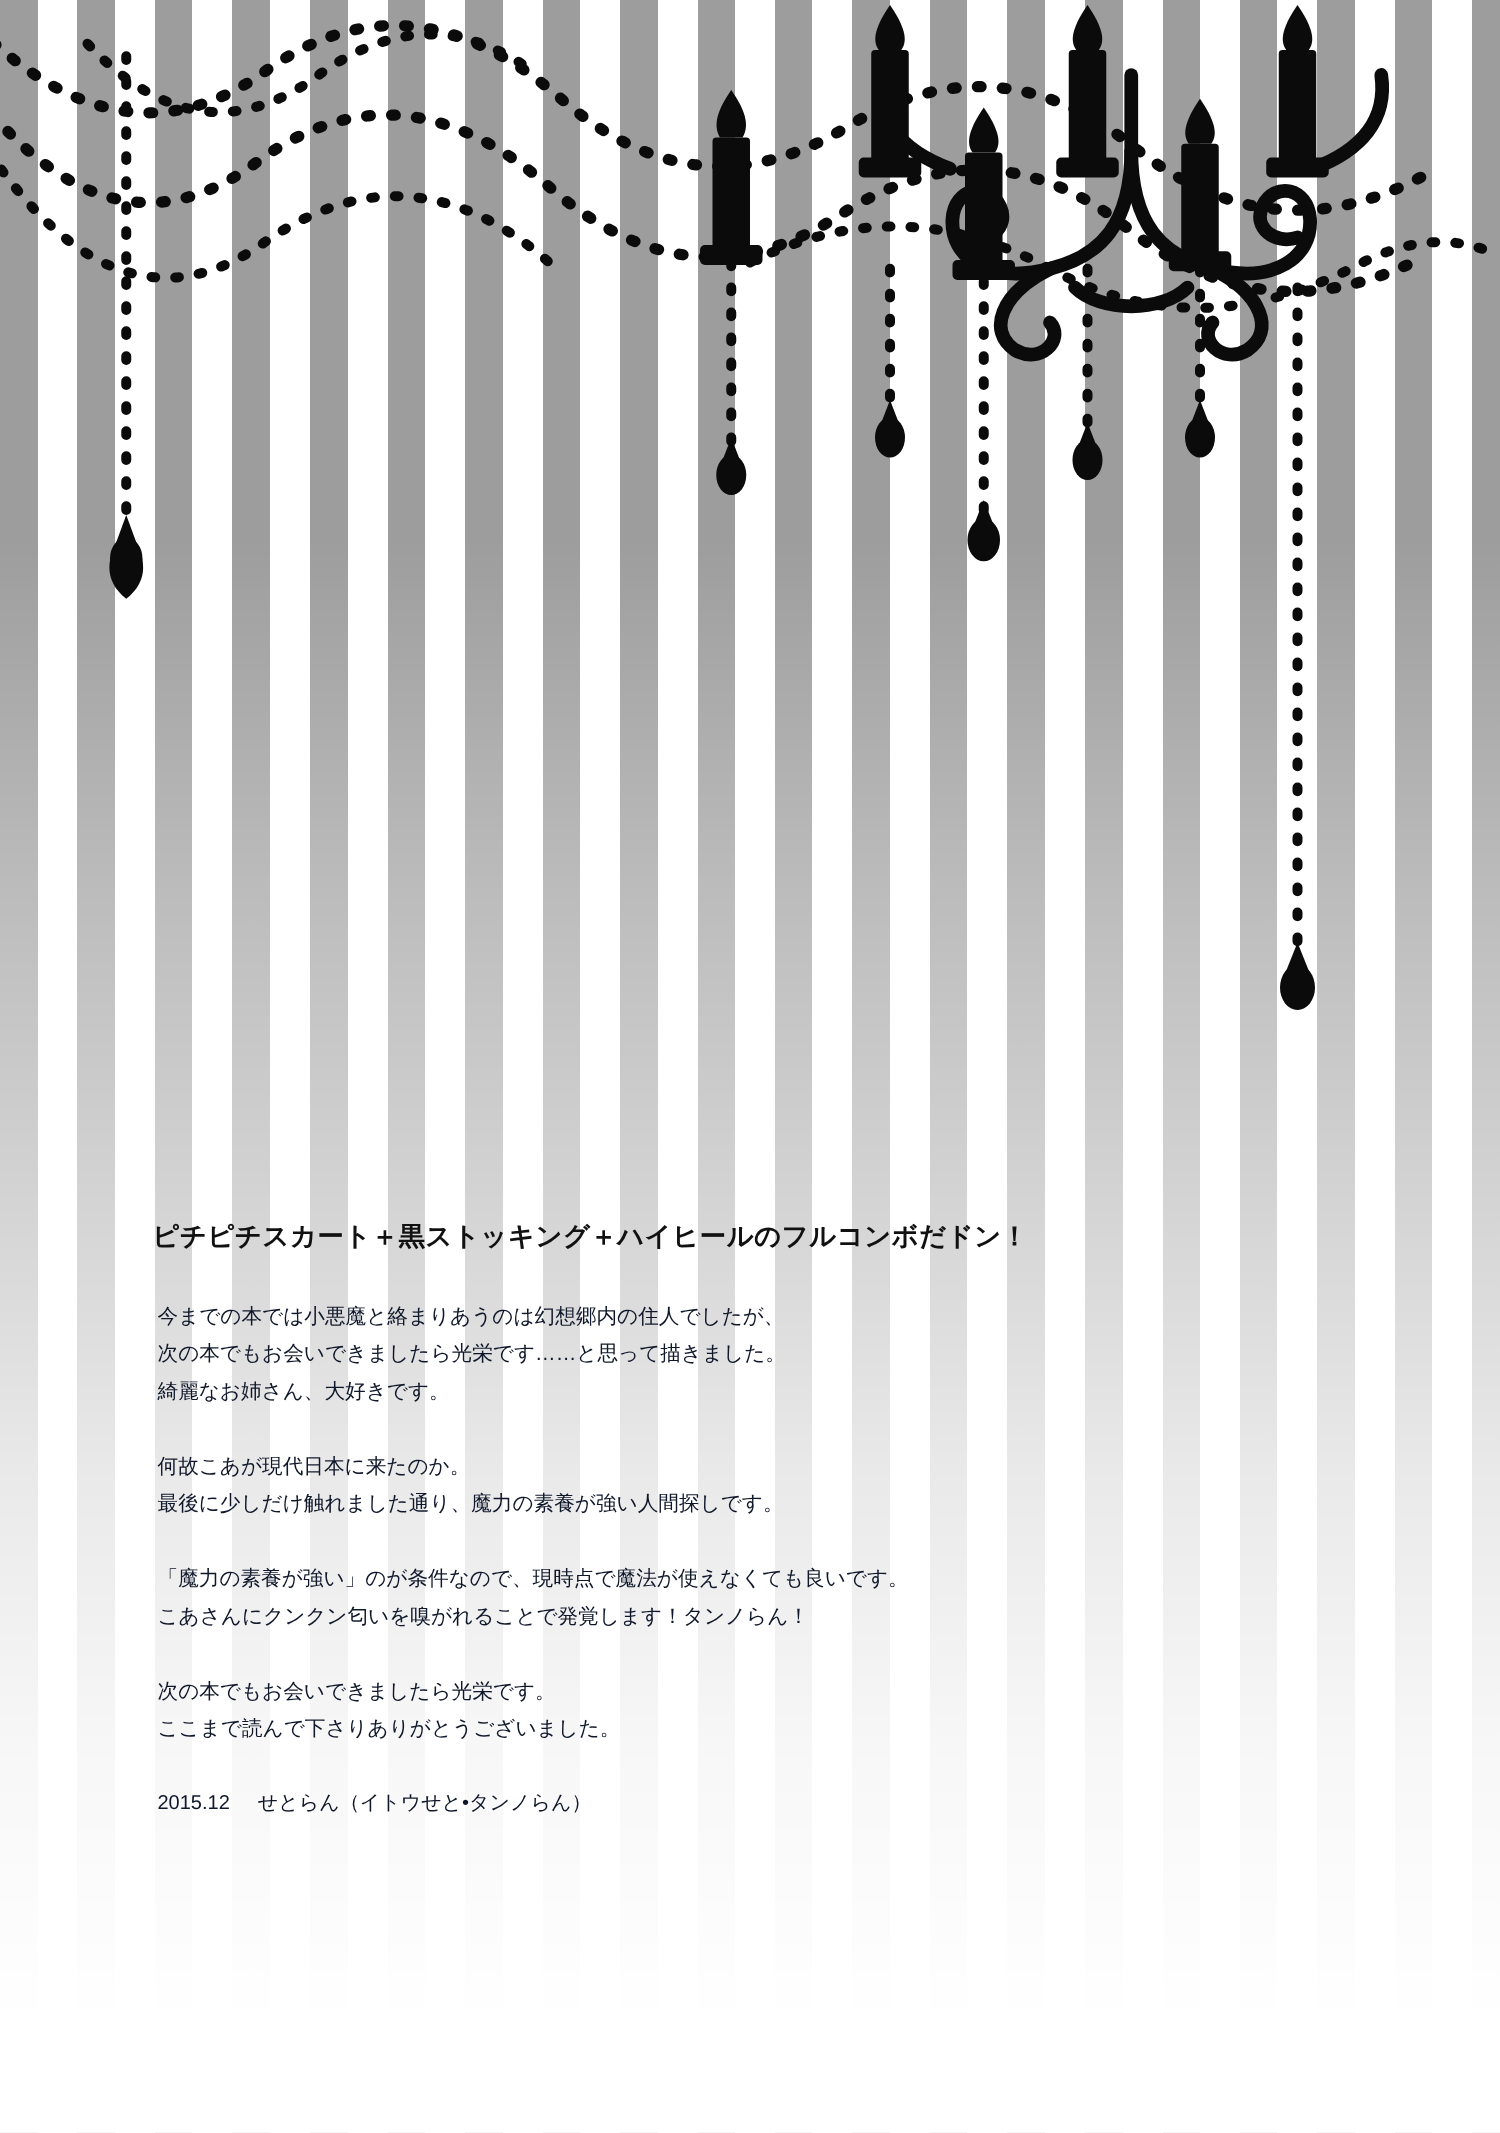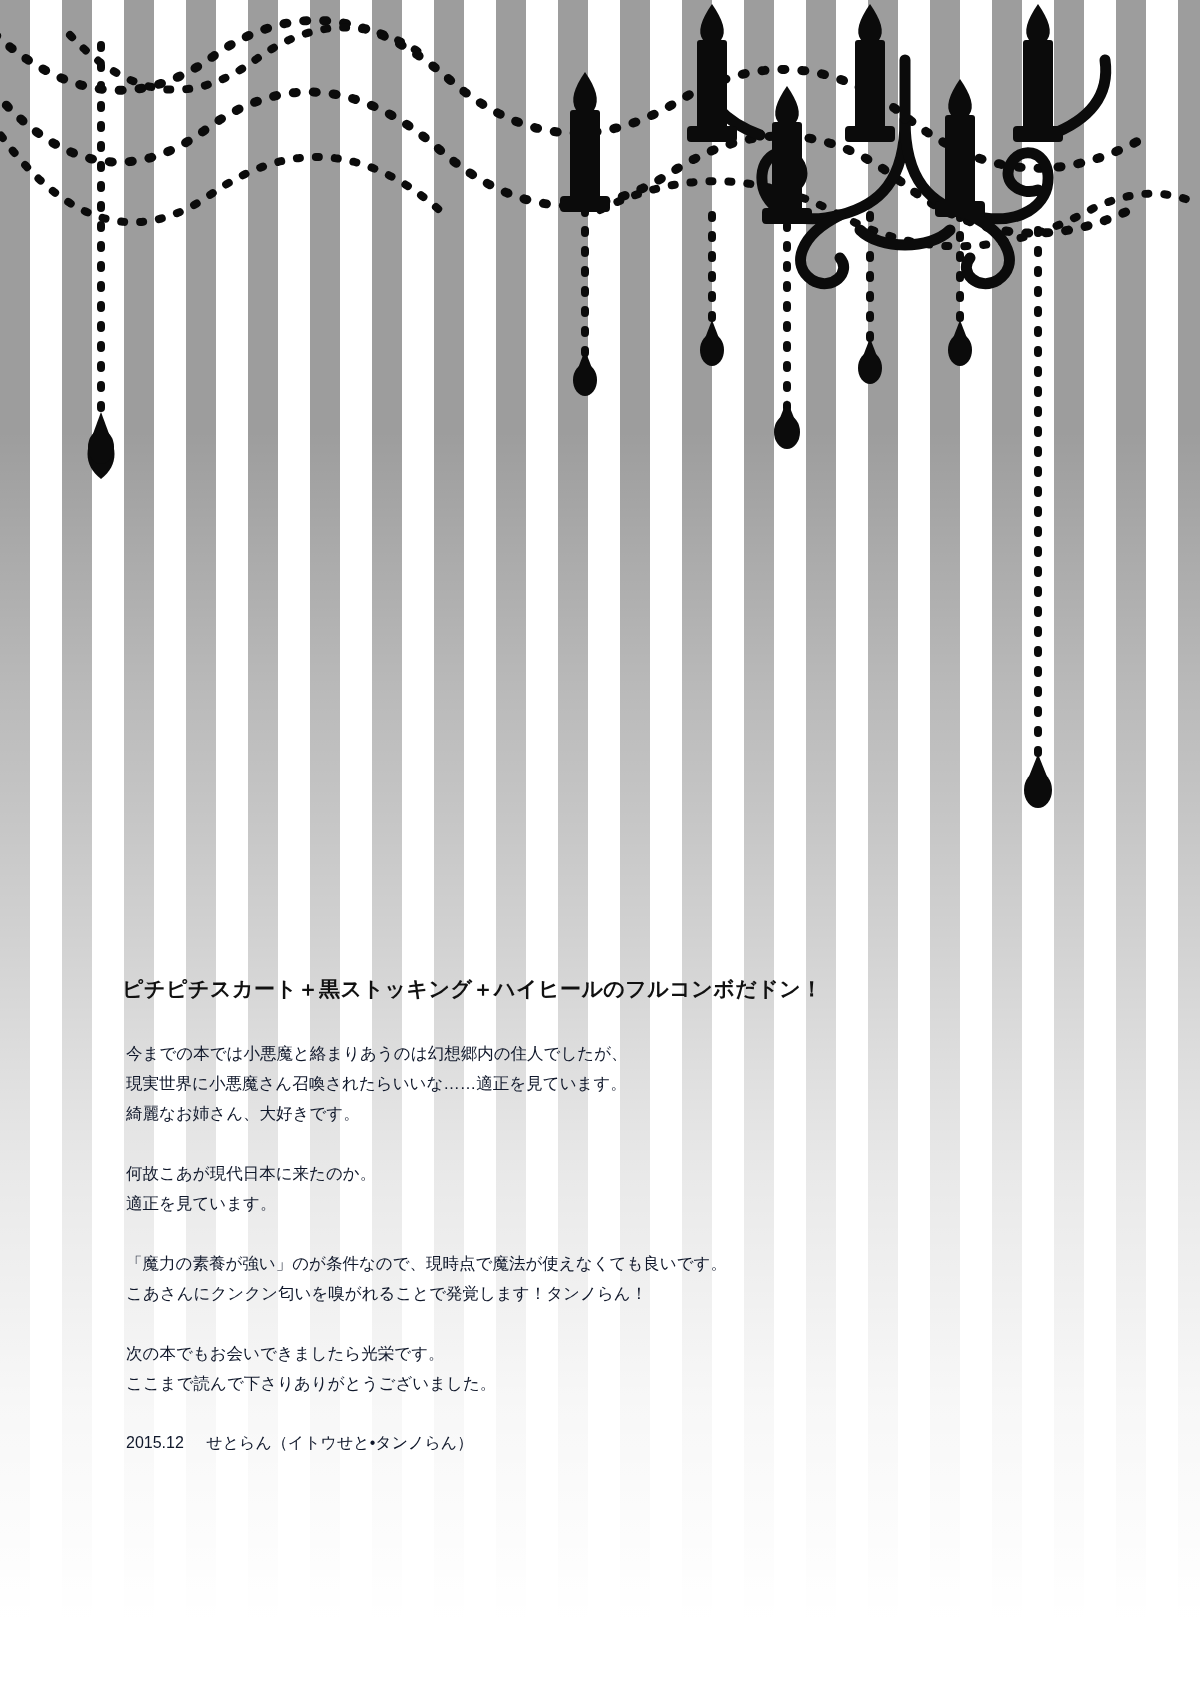--- a/index.html
+++ b/index.html
@@ -194,27 +194,27 @@
   </svg>
 
   <div id="afterword">
 
     <div class="headline">ピチピチスカート＋黒ストッキング＋ハイヒールのフルコンボだドン！</div>
 
     <div class="body-block">
 
       <p class="para">
         <span class="ln">今までの本では小悪魔と絡まりあうのは幻想郷内の住人でしたが、</span>
-        <span class="ln">現実世界に小悪魔さん召喚されたらいいな……適正を見ています。</span>
+        <span class="ln">次の本でもお会いできましたら光栄です……と思って描きました。</span>
         <span class="ln">綺麗なお姉さん、大好きです。</span>
       </p>
 
       <p class="para">
         <span class="ln">何故こあが現代日本に来たのか。</span>
-        <span class="ln">適正を見ています。</span>
+        <span class="ln">最後に少しだけ触れました通り、魔力の素養が強い人間探しです。</span>
       </p>
 
       <p class="para">
         <span class="ln">「魔力の素養が強い」のが条件なので、現時点で魔法が使えなくても良いです。</span>
         <span class="ln">こあさんにクンクン匂いを嗅がれることで発覚します！タンノらん！</span>
       </p>
 
       <p class="para">
         <span class="ln">次の本でもお会いできましたら光栄です。</span>
         <span class="ln">ここまで読んで下さりありがとうございました。</span>

